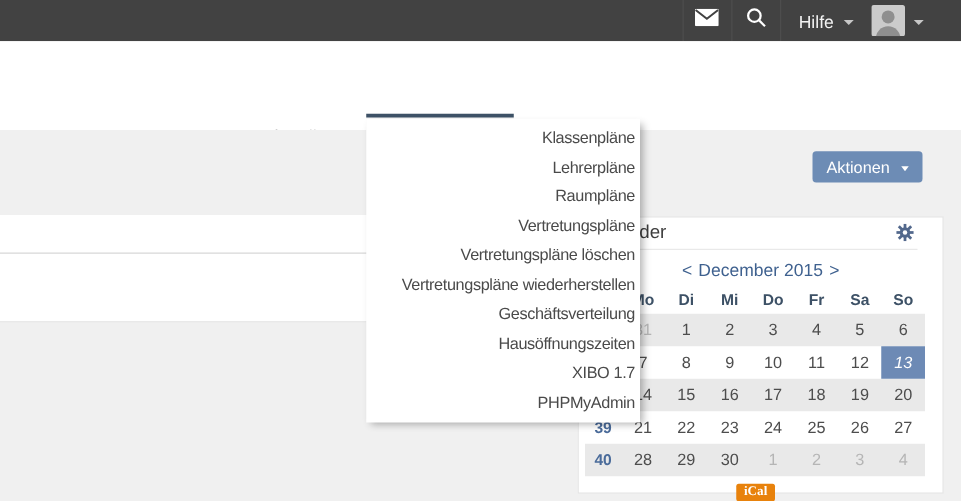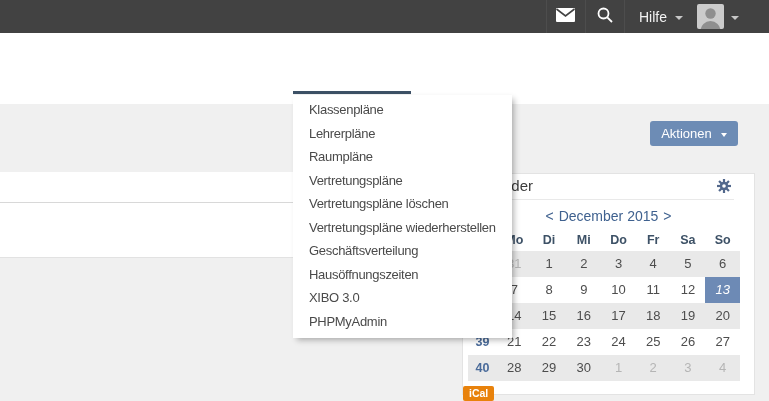--- a/index.html
+++ b/index.html
@@ -67,31 +67,32 @@
   .cal-monthnav .navarrow { cursor:pointer; padding:0 5px; }
   .cal-grid { margin:5px 14px 0 5px; }
   .cal-row { display:grid; grid-template-columns:29px repeat(7,1fr); text-align:center; }
   .cal-row.dow { height:22px; line-height:22px; font-weight:bold; font-size:12.5px; color:#3d5166; }
   .cal-row.wk  { height:26px; line-height:26px; font-size:13px; color:#4d4d4d; }
   .cal-row.shaded { background:#e9e9e9; }
   .week-num { font-weight:bold; font-size:12.5px; color:#4a6b9a; }
   .day { cursor:pointer; }
   .day.muted { color:#b5b5b5; }
   .day.sel { background:var(--selected-day-bg,#6d8ab5); color:#fff;font-style:italic; }
-  .ical-row { margin:2px 8px 0 0; text-align:left; }
+  .ical-row { margin:2px 8px 0 0; text-align:center;font-family:Liberation Serif, serif; }
   .ical-btn {
     display:inline-block; background:var(--ical-orange,#e8820c); color:#fff;
     font-size:10.5px; font-weight:bold; padding:1px 6px 2px; border-radius:2px; cursor:pointer;
   }
 
   
   .dropdown {
     position:absolute; left:293px; top:95px; width:219px; z-index:5;
     background:#fff; padding:3px 0 5px;
     box-shadow:3px 3px 6px -1px rgba(0,0,0,0.3);
+    text-align:right;
   }
   .dd-item {
     height:23.5px; line-height:23.5px; padding:0 4px 0 16px;
     font-size:13px; letter-spacing:-0.3px; color:#4a4a4a;
     white-space:nowrap; overflow:hidden; cursor:pointer;
   }
 </style>
 </head>
 <body>
 
@@ -250,17 +251,17 @@
 
   <div class="dropdown">
       <div class="dd-item">Klassenpläne</div>
       <div class="dd-item">Lehrerpläne</div>
       <div class="dd-item">Raumpläne</div>
       <div class="dd-item">Vertretungspläne</div>
       <div class="dd-item">Vertretungspläne löschen</div>
       <div class="dd-item">Vertretungspläne wiederherstellen</div>
       <div class="dd-item">Geschäftsverteilung</div>
       <div class="dd-item">Hausöffnungszeiten</div>
-      <div class="dd-item">XIBO 3.0</div>
+      <div class="dd-item">XIBO 1.7</div>
       <div class="dd-item">PHPMyAdmin</div>
     </div>
 
 </div>
 
 </body></html>

